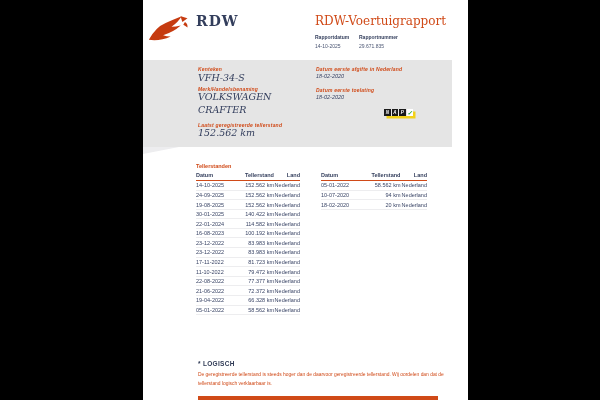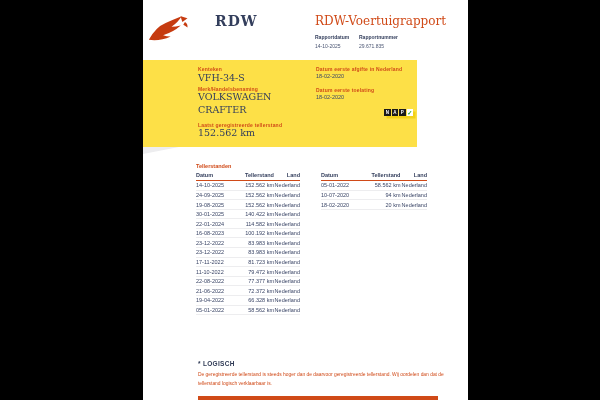--- a/index.html
+++ b/index.html
@@ -3,30 +3,30 @@
 <meta charset="utf-8">
 <style>
   html,body { margin:0; padding:0; background:#000; }
   .stage { position:relative; width:600px; height:400px; background:#000; overflow:hidden;
            font-family:"Liberation Sans", sans-serif; }
   .page { position:absolute; left:143px; top:0; width:325px; height:400px; background:#ffffff; }
 
   
   .logo-svg { position:absolute; left:5px; top:12px; width:42px; height:32px; }
   .brand { position:absolute; left:53px; top:13px; font-family:"DejaVu Serif", serif;
-           font-weight:bold; font-size:14px; letter-spacing:1px; color:#333E5C;margin-left:19px; }
+           font-weight:bold; font-size:14px; letter-spacing:1px; color:#333E5C; }
   .title { position:absolute; left:172px; top:14px; font-family:"DejaVu Serif", serif;
            font-weight:normal; font-size:12px; color:#D04A18; }
   .meta { position:absolute; left:172px; top:34px; display:flex; }
   .meta-col1 { width:44px; }
   .meta-lbl { font-size:5px; font-weight:bold; color:#333E5C; }
   .meta-val { font-size:5px; color:#4A5572; margin-top:2.5px; }
 
   
-  .panel { position:absolute; left:0; top:60px; width:274px; height:87px; background:#fde047; }
+  .panel { position:absolute; left:0; top:60px; width:309px; height:87px; background:#e5e5e5;font-style:italic; }
   .panel::after { content:""; position:absolute; left:0; top:87px; width:0; height:0;
                   border-top:7px solid #EDEDEF; border-right:36px solid transparent; }
   .lbl { position:absolute; font-size:5px; font-weight:bold; color:#D04A18; letter-spacing:0.2px; white-space:nowrap; }
   .big-val { position:absolute; font-family:"DejaVu Serif", serif; font-size:9.5px;
              color:#323D5C; line-height:13px; }
   .sm-val { position:absolute; font-size:5.5px; color:#3A4566; }
   .oordeel { position:absolute; left:173px; top:47px; width:58px; font-size:9px; font-weight:bold;
              color:#2F3A55; line-height:13.5px; letter-spacing:0.3px; }
   .nap { position:absolute; left:241px; top:49px; display:flex; gap:1px;
          box-shadow:2.5px 2.5px 0 0 #F2D118; }

